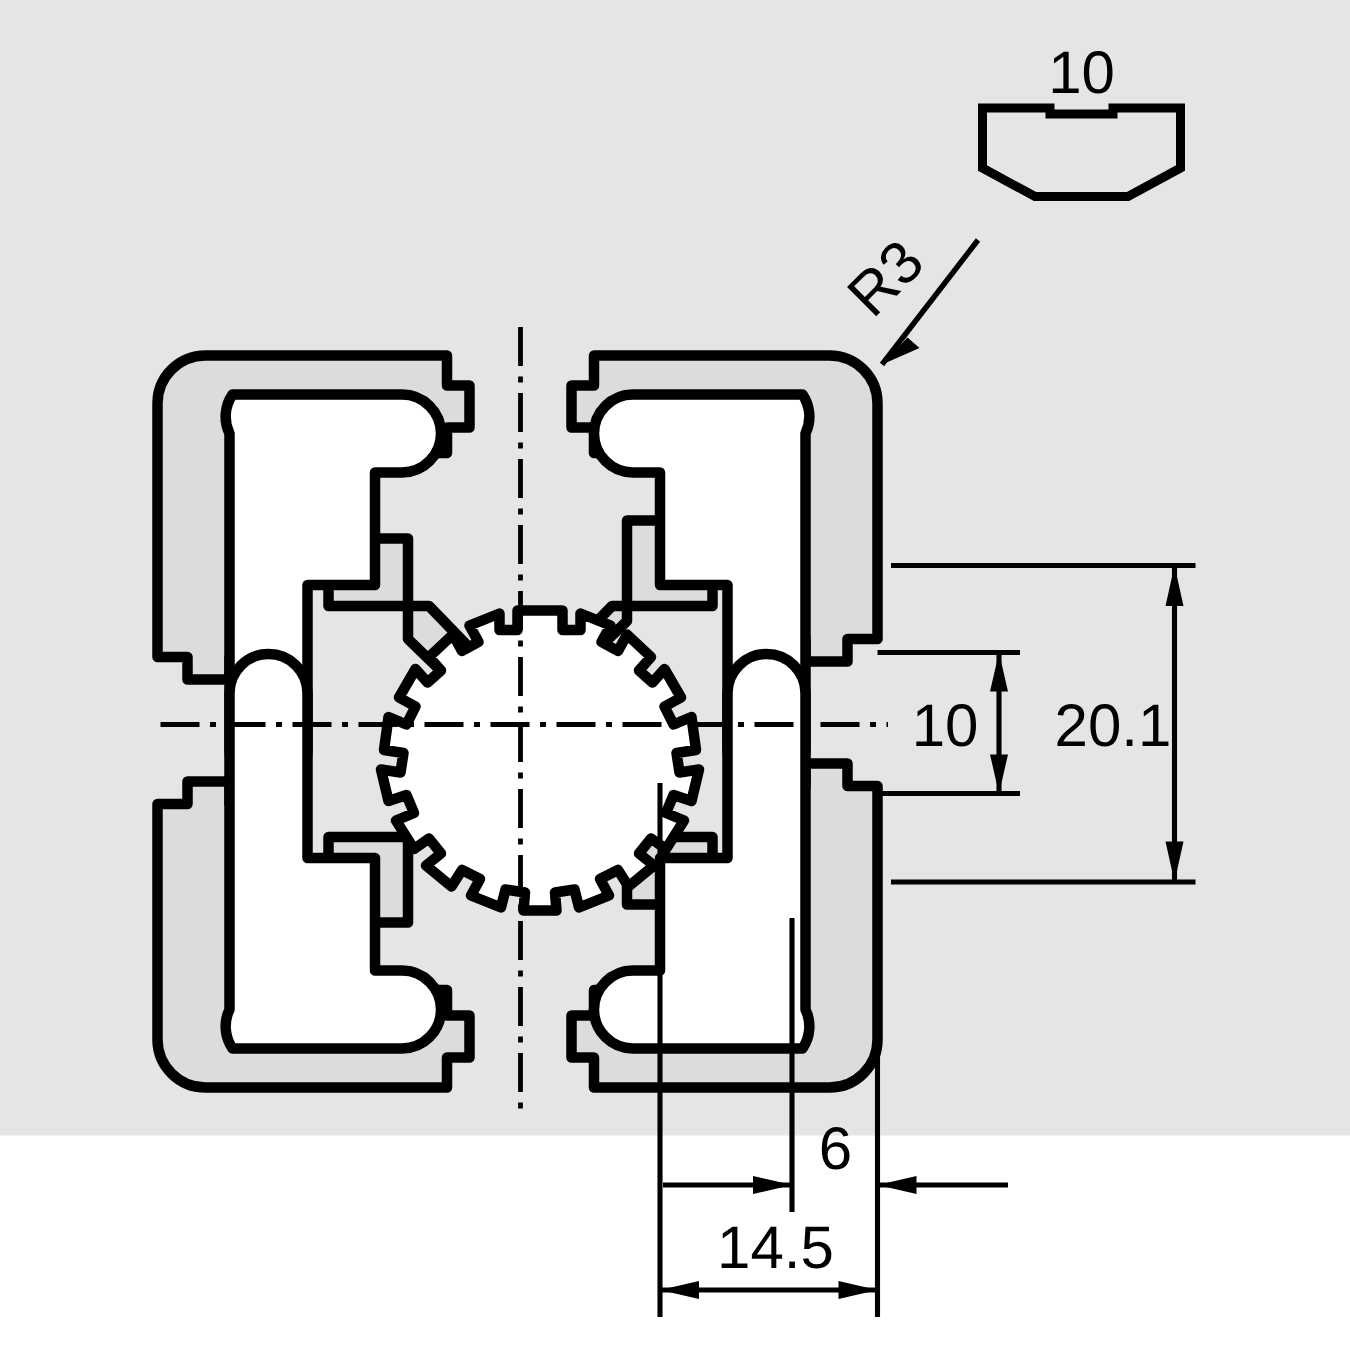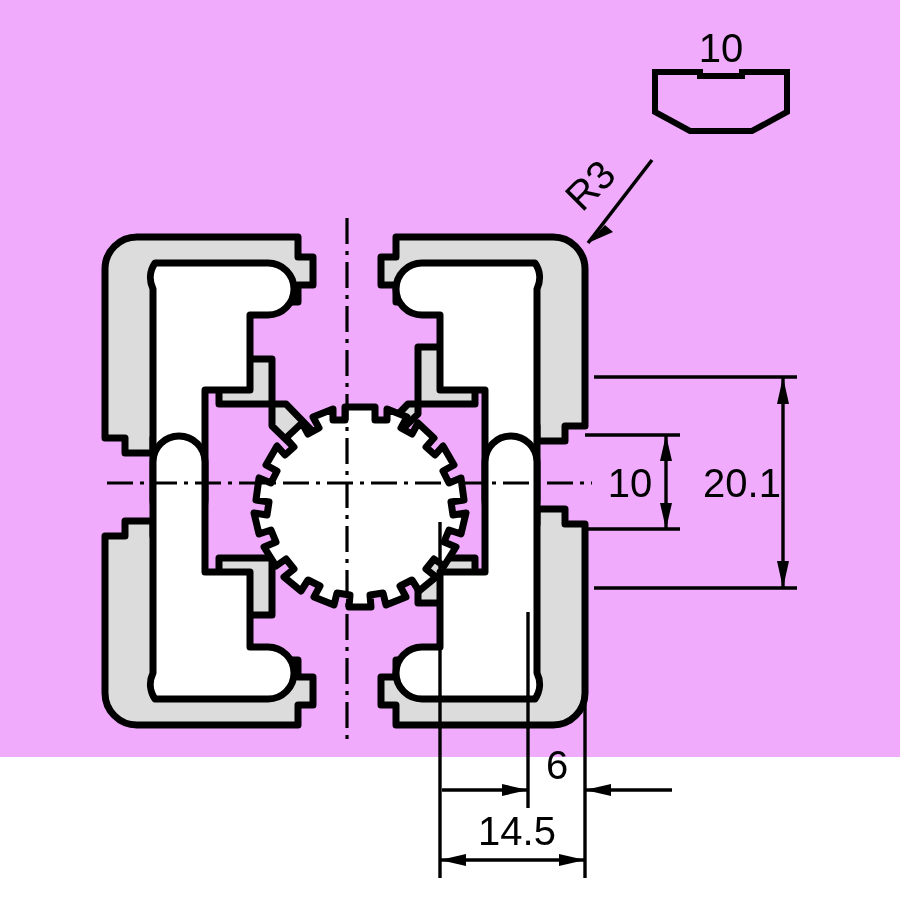--- a/index.html
+++ b/index.html
@@ -10,21 +10,21 @@
   body {
     width: 900px;
     height: 900px;
     font-family: "Liberation Sans", sans-serif;
     overflow: hidden;
   }
   #drawing-root {
     position: relative;
     width: 900px;
     height: 757px;
-    background: #f0abfc;
+    background: #e5e5e5;
   }
   svg#tech-drawing {
     display: block;
     width: 900px;
     height: 900px;
   }
   .profile-fill {
     fill: #dcdcdc;
     stroke: #000000;
     stroke-width: 7;

